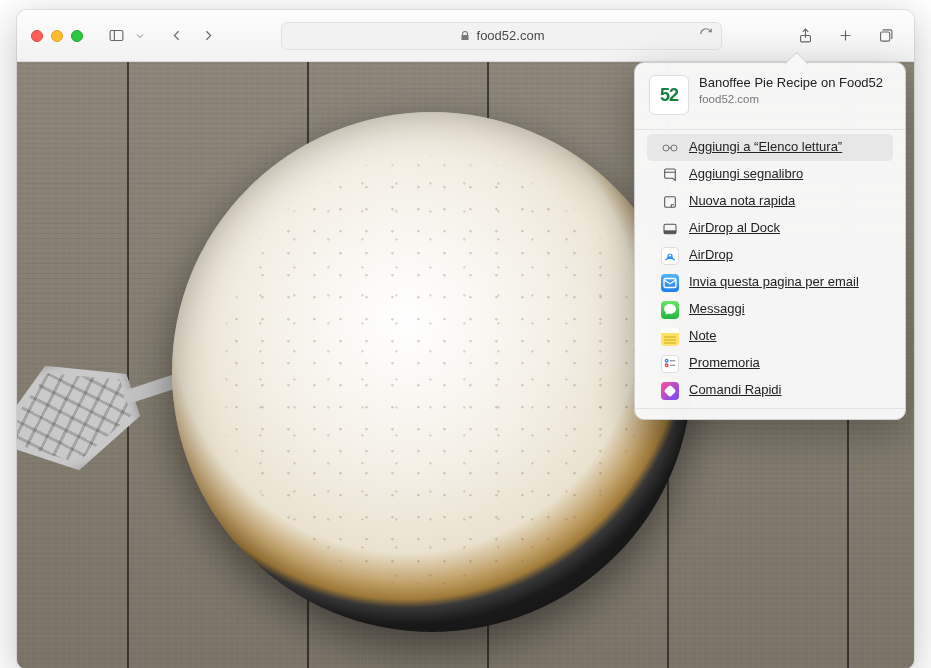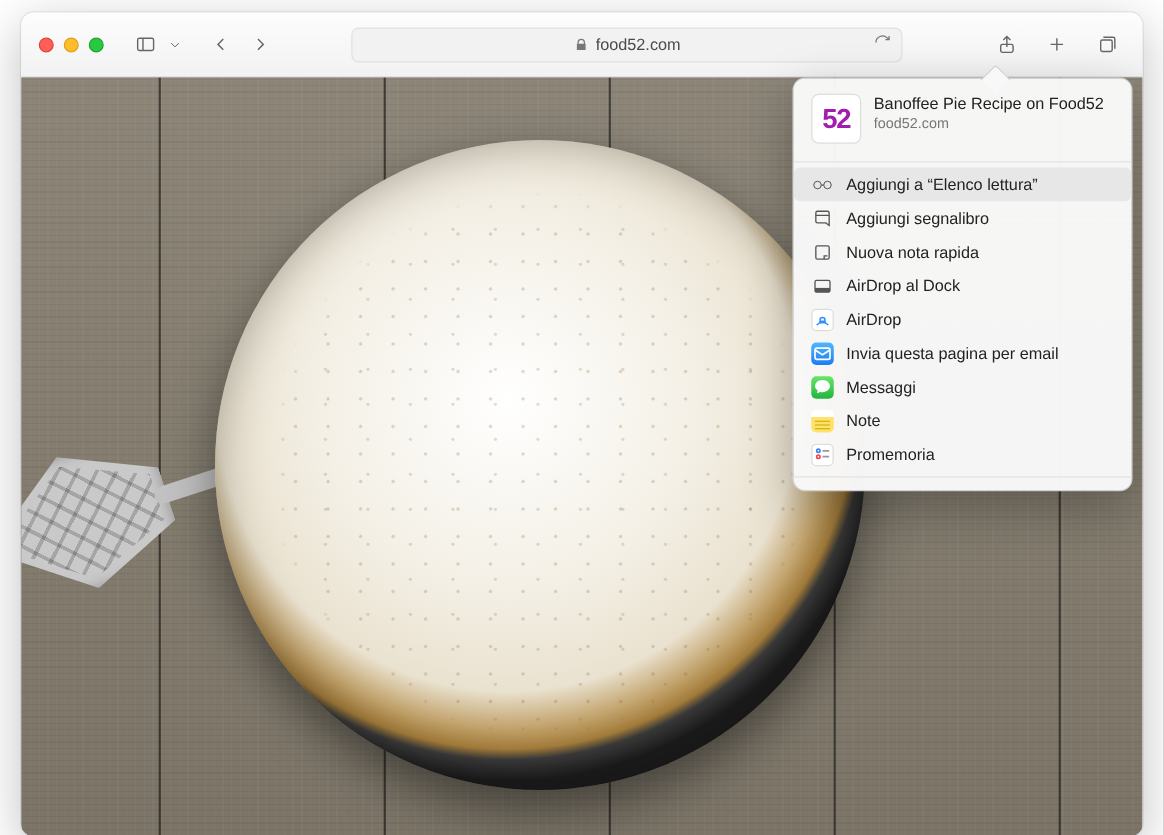--- a/index.html
+++ b/index.html
@@ -154,33 +154,34 @@
   .pop-header{
     display:flex; gap:10px;
     padding: 2px 14px 10px;
   }
   .site-icon{
     width:40px; height:40px;
     background:#fff;
     border:1px solid #ddd;
     border-radius:6px;
     display:flex; align-items:center; justify-content:center;
-    font-size:22px;
+    font-size:18px;
     font-weight:700;
-    color:#a21caf;
+    color:#15803d;
     letter-spacing:-1px;
   }
   .pop-title { font-weight:400; line-height:1.2; }
   .pop-sub { font-size:11.5px; color:#777; margin-top:2px;}
   .pop-sep { height:1px; background:#e2e2e2; margin:4px 0;}
   .pop-item{
-    display:flex; align-items:center; gap:10px;
+    display:flex; align-items:flex-start; gap:10px;
     padding: 4.5px 14px;
     border-radius:5px;
-    margin: 0 0;
+    margin: 0 12px;
+    text-decoration: underline;
   }
   .pop-item.hl { background:#e7e7e7;}
   .pi-icon{
     width:18px; height:18px;
     display:flex; align-items:center; justify-content:center;
     border-radius:4px;
     font-size:12px;
     flex-shrink:0;
   }
   .pi-icon.sys { color:#555; }
@@ -368,18 +369,26 @@
         <svg viewBox="0 0 24 24" style="stroke-width:2;fill:none">
             <circle cx="7" cy="7" r="2" stroke="#3b82f6"></circle>
             <circle cx="7" cy="14" r="2" stroke="#ef4444"></circle>
             <line x1="12" y1="7" x2="20" y2="7" stroke="#999"></line>
             <line x1="12" y1="14" x2="20" y2="14" stroke="#999"></line>
           </svg>
       </span>
       <span>Promemoria</span>
     </div>
 
+    <div class="pop-item">
+      <span class="pi-icon app" style="background:linear-gradient(135deg,#ff4d9a,#6d4dff)">
+        <svg viewBox="0 0 24 24" style="fill:#fff;stroke:none">
+            <rect x="6" y="6" width="12" height="12" rx="3" transform="rotate(45 12 12)"></rect>
+          </svg>
+      </span>
+      <span>Comandi Rapidi</span>
+    </div>
 
     <div class="pop-sep"></div>
 
   </div>
 
 </div>
 
 </body></html>

